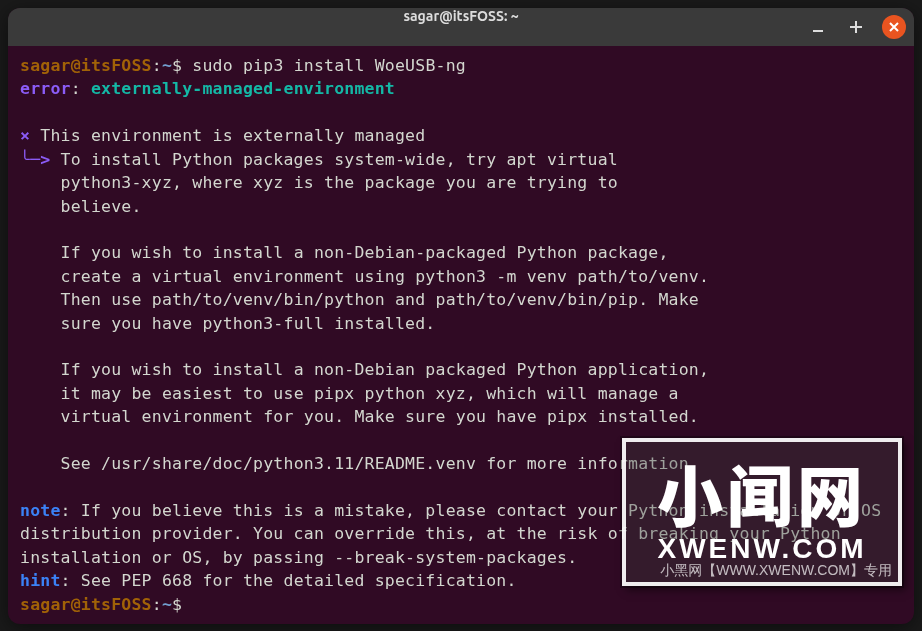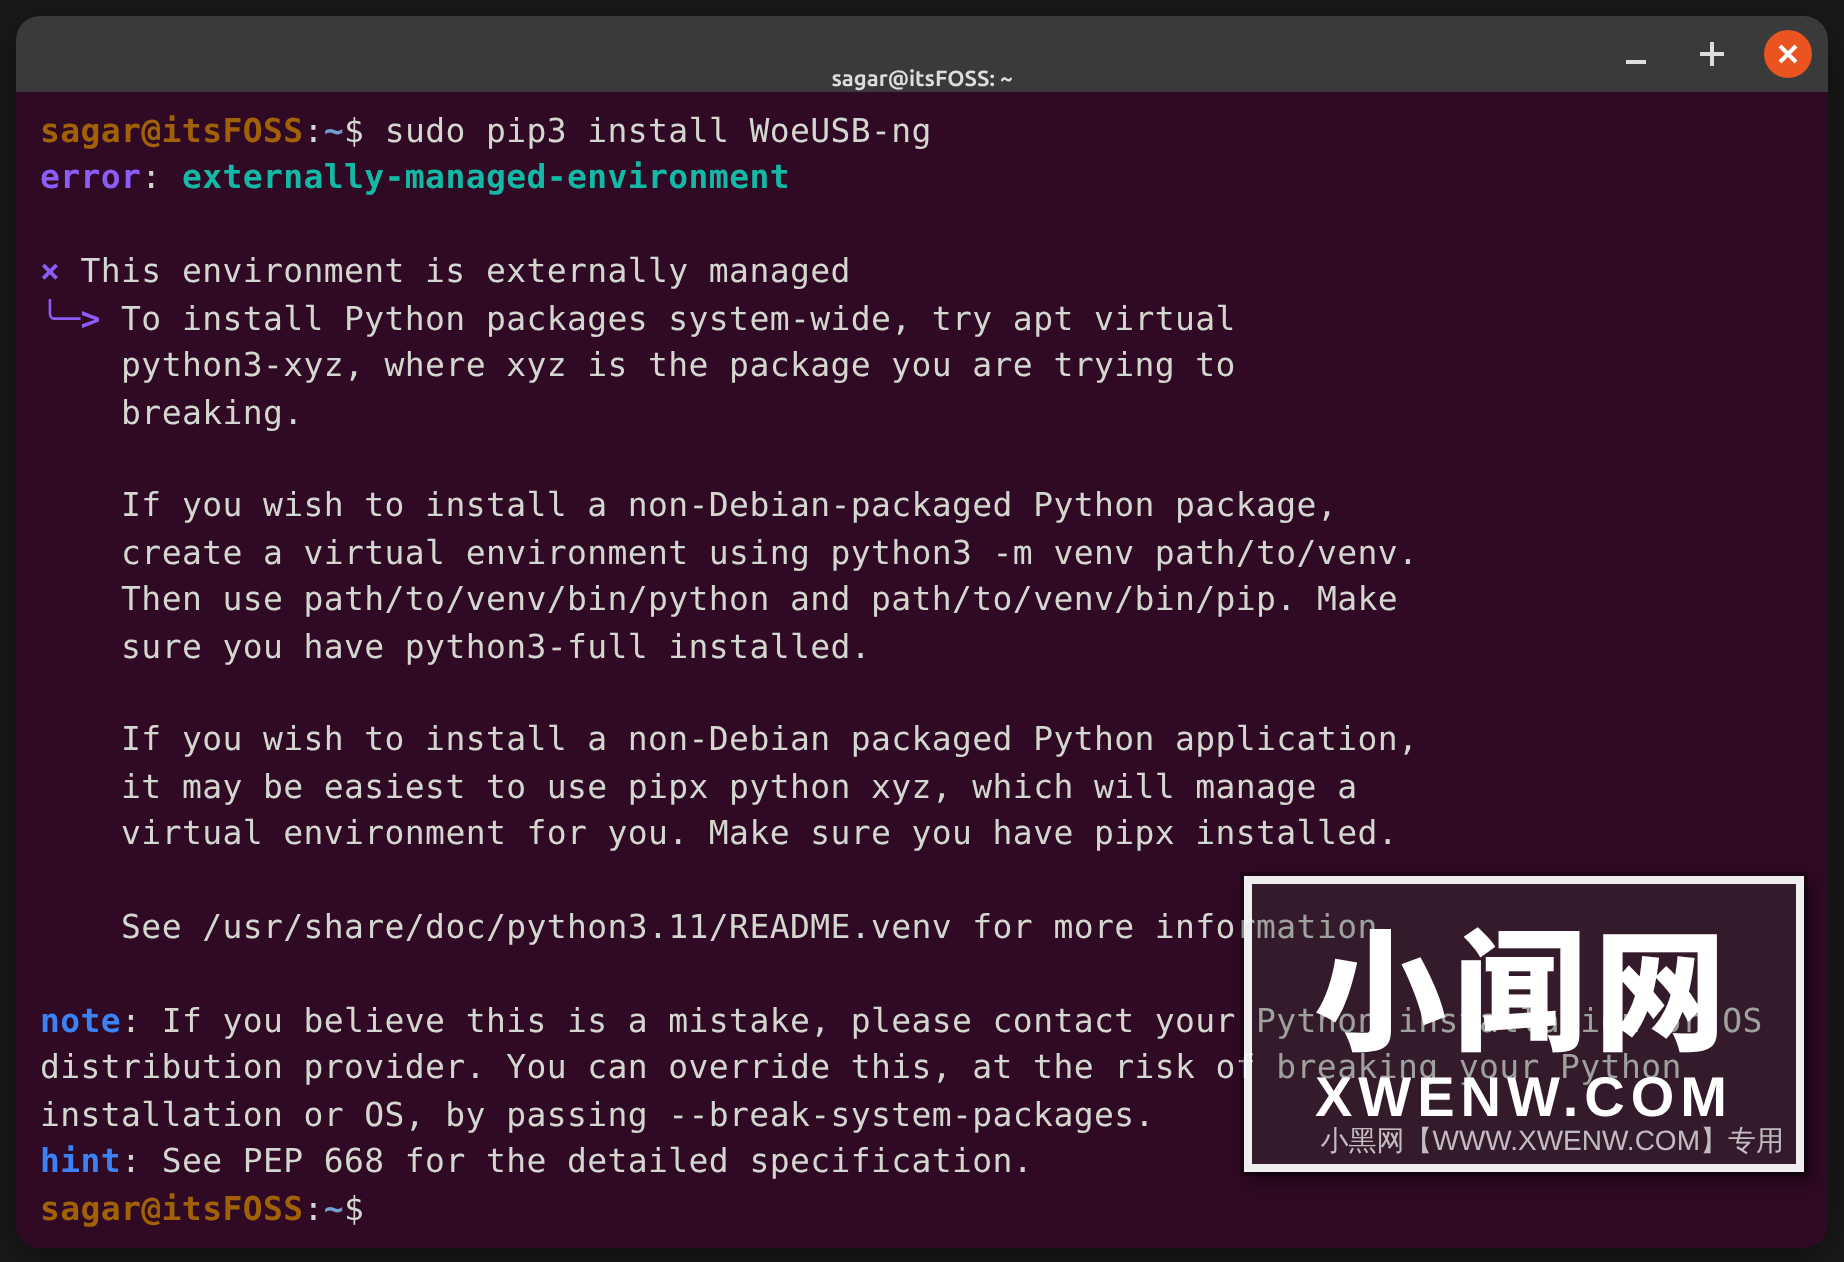--- a/index.html
+++ b/index.html
@@ -18,26 +18,26 @@
       background: #300a24;
       border-radius: 12px;
       overflow: hidden;
       box-shadow: 0 4px 20px rgba(0,0,0,0.5);
       position: relative;
     }
     .titlebar {
       height: 38px;
       background: #3a3a3a;
       display: flex;
-      align-items: flex-end;
+      align-items: flex-start;
       justify-content: center;
       position: relative;
       color: #ddd;
       font-family: 'Ubuntu', 'Cantarell', sans-serif;
-      font-size: 11px;
+      font-size: 14px;
       font-weight: 600;
     }
     .window-controls {
       position: absolute;
       right: 8px;
       top: 50%;
       transform: translateY(-50%);
       display: flex;
       gap: 14px;
       align-items: center;
@@ -136,21 +136,21 @@
       </div>
     </div>
   </div>
 
   <div class="terminal-body"><span class="green-bold">sagar@itsFOSS</span><span class="plain">:</span><span class="blue-bold">~</span><span class="plain">$</span><span class="plain"> </span><span class="plain">sudo pip3 install WoeUSB-ng</span>
 <span class="red-bold">error</span><span class="plain">: </span><span class="white-bold">externally-managed-environment</span>
 
 <span class="red-bold">×</span><span class="plain"> This environment is externally managed</span>
 <span class="red-bold">╰─&gt;</span><span class="plain"> To install Python packages system-wide, try apt virtual</span>
 <span class="plain">    python3-xyz, where xyz is the package you are trying to</span>
-<span class="plain">    breaking.</span>
+<span class="plain">    believe.</span>
 <span class="plain">    </span>
 <span class="plain">    If you wish to install a non-Debian-packaged Python package,</span>
 <span class="plain">    create a virtual environment using python3 -m venv path/to/venv.</span>
 <span class="plain">    Then use path/to/venv/bin/python and path/to/venv/bin/pip. Make</span>
 <span class="plain">    sure you have python3-full installed.</span>
 <span class="plain">    </span>
 <span class="plain">    If you wish to install a non-Debian packaged Python application,</span>
 <span class="plain">    it may be easiest to use pipx python xyz, which will manage a</span>
 <span class="plain">    virtual environment for you. Make sure you have pipx installed.</span>
 <span class="plain">    </span>

